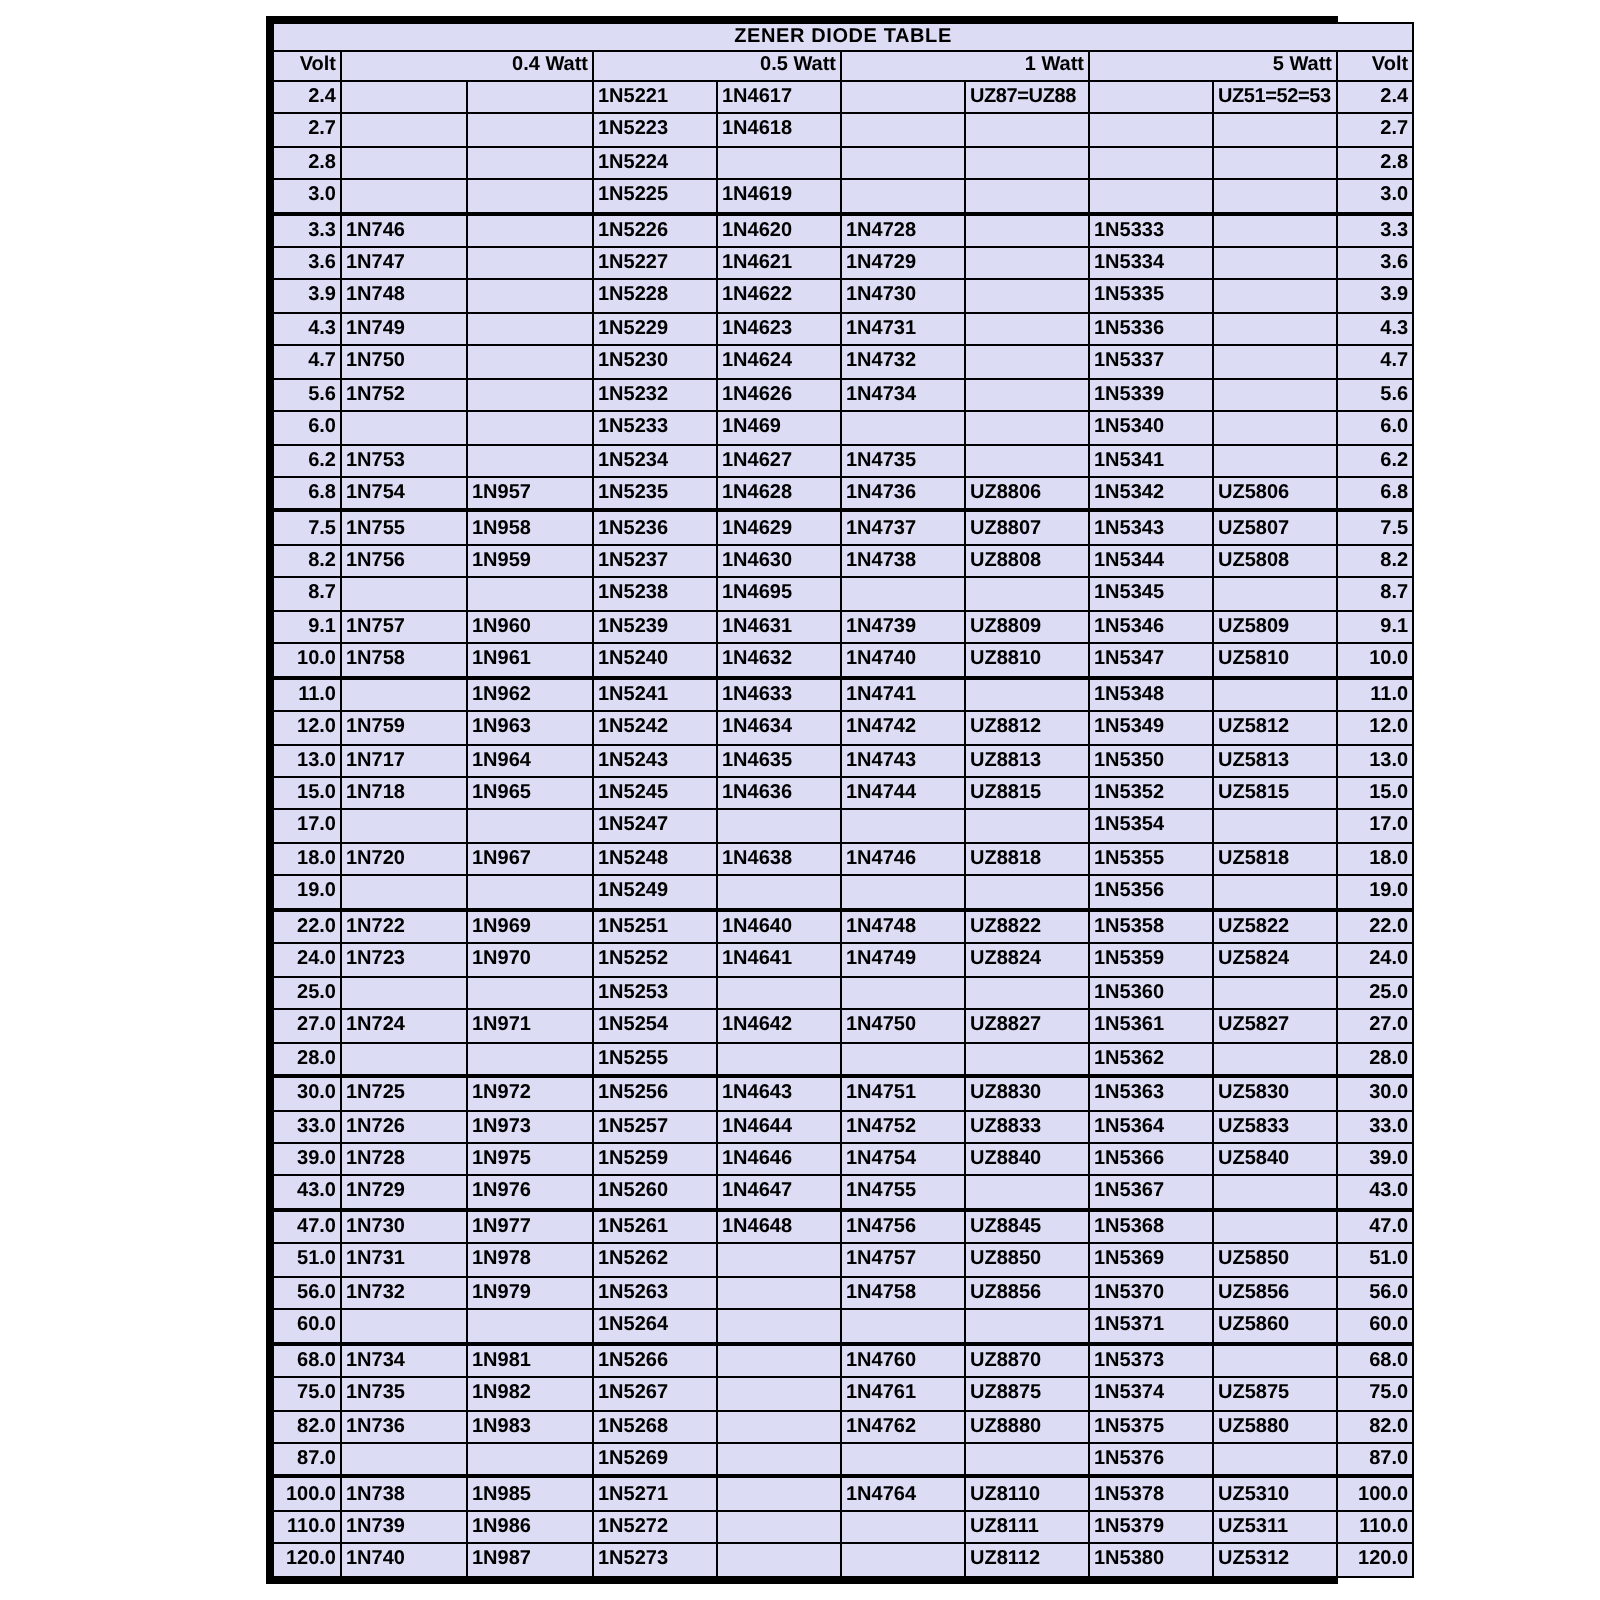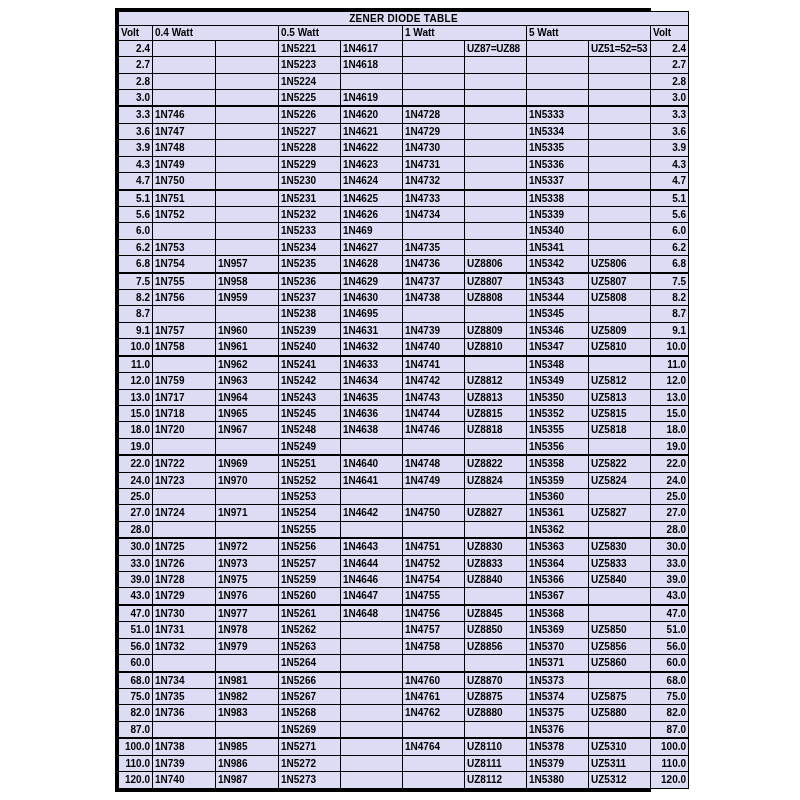--- a/index.html
+++ b/index.html
@@ -3,21 +3,21 @@
 <meta charset="utf-8">
 <style>
   html,body{margin:0;padding:0;}
   body{
     width:800px;height:800px;background:#ffffff;
     font-family:"Liberation Sans",sans-serif;
     -webkit-font-smoothing:none;
   }
   #sheet{position:relative;width:800px;height:800px;overflow:hidden;}
   #frame{
-    position:absolute;left:115px;top:8px;width:536px;height:784px;
+    position:absolute;left:133px;top:8px;width:536px;height:784px;
     border:3px solid #000;background:#dcdcf5;box-sizing:border-box;
   }
   table.zt{
     border-collapse:collapse;width:100%;height:100%;
     table-layout:fixed;background:#dcdcf5;
   }
   table.zt td,table.zt th{
     border:1px solid #000;
     padding:0 2px;
     font-size:10px;
@@ -28,21 +28,21 @@
     overflow:hidden;
     white-space:nowrap;
     font-weight:bold;
     vertical-align:middle;
   }
   .title-cell{
     font-size:14px;height:22px;line-height:22px;
     text-align:center;letter-spacing:.3px;font-weight:bold;
   }
   .hdr{
-    text-align:left;font-size:12px;height:17px;line-height:17px;
+    text-align:right;font-size:12px;height:17px;line-height:17px;
     font-weight:bold;
   }
   .volt{text-align:right;padding-right:3px;width:34px;}
   .part{text-align:left;padding-left:3px;}
   .note{font-size:7px;line-height:13.4px;letter-spacing:-0.2px;}
   
   tr.blockstart > td{border-top:2px solid #000;}
   
   td.gsep,th.gsep{border-left:2px solid #000;}
   td.gend,th.gend{border-right:2px solid #000;}
@@ -181,32 +181,20 @@
             <td class="part gsep">1N750</td>
             <td class="part gend"></td>
             <td class="part">1N5230</td>
             <td class="part gend">1N4624</td>
             <td class="part">1N4732</td>
             <td class="part gend"></td>
             <td class="part">1N5337</td>
             <td class="part gend"></td>
             <td class="volt">4.7</td>
           </tr>
-          <tr class="blockstart">
-            <td class="volt">5.1</td>
-            <td class="part gsep">1N751</td>
-            <td class="part gend"></td>
-            <td class="part">1N5231</td>
-            <td class="part gend">1N4625</td>
-            <td class="part">1N4733</td>
-            <td class="part gend"></td>
-            <td class="part">1N5338</td>
-            <td class="part gend"></td>
-            <td class="volt">5.1</td>
-          </tr>
           <tr>
             <td class="volt">5.6</td>
             <td class="part gsep">1N752</td>
             <td class="part gend"></td>
             <td class="part">1N5232</td>
             <td class="part gend">1N4626</td>
             <td class="part">1N4734</td>
             <td class="part gend"></td>
             <td class="part">1N5339</td>
             <td class="part gend"></td>
@@ -350,20 +338,32 @@
             <td class="part gend">1N965</td>
             <td class="part">1N5245</td>
             <td class="part gend">1N4636</td>
             <td class="part">1N4744</td>
             <td class="part gend">UZ8815</td>
             <td class="part">1N5352</td>
             <td class="part gend">UZ5815</td>
             <td class="volt">15.0</td>
           </tr>
           <tr>
+            <td class="volt">17.0</td>
+            <td class="part gsep"></td>
+            <td class="part gend"></td>
+            <td class="part">1N5247</td>
+            <td class="part gend"></td>
+            <td class="part"></td>
+            <td class="part gend"></td>
+            <td class="part">1N5354</td>
+            <td class="part gend"></td>
+            <td class="volt">17.0</td>
+          </tr>
+          <tr>
             <td class="volt">18.0</td>
             <td class="part gsep">1N720</td>
             <td class="part gend">1N967</td>
             <td class="part">1N5248</td>
             <td class="part gend">1N4638</td>
             <td class="part">1N4746</td>
             <td class="part gend">UZ8818</td>
             <td class="part">1N5355</td>
             <td class="part gend">UZ5818</td>
             <td class="volt">18.0</td>

